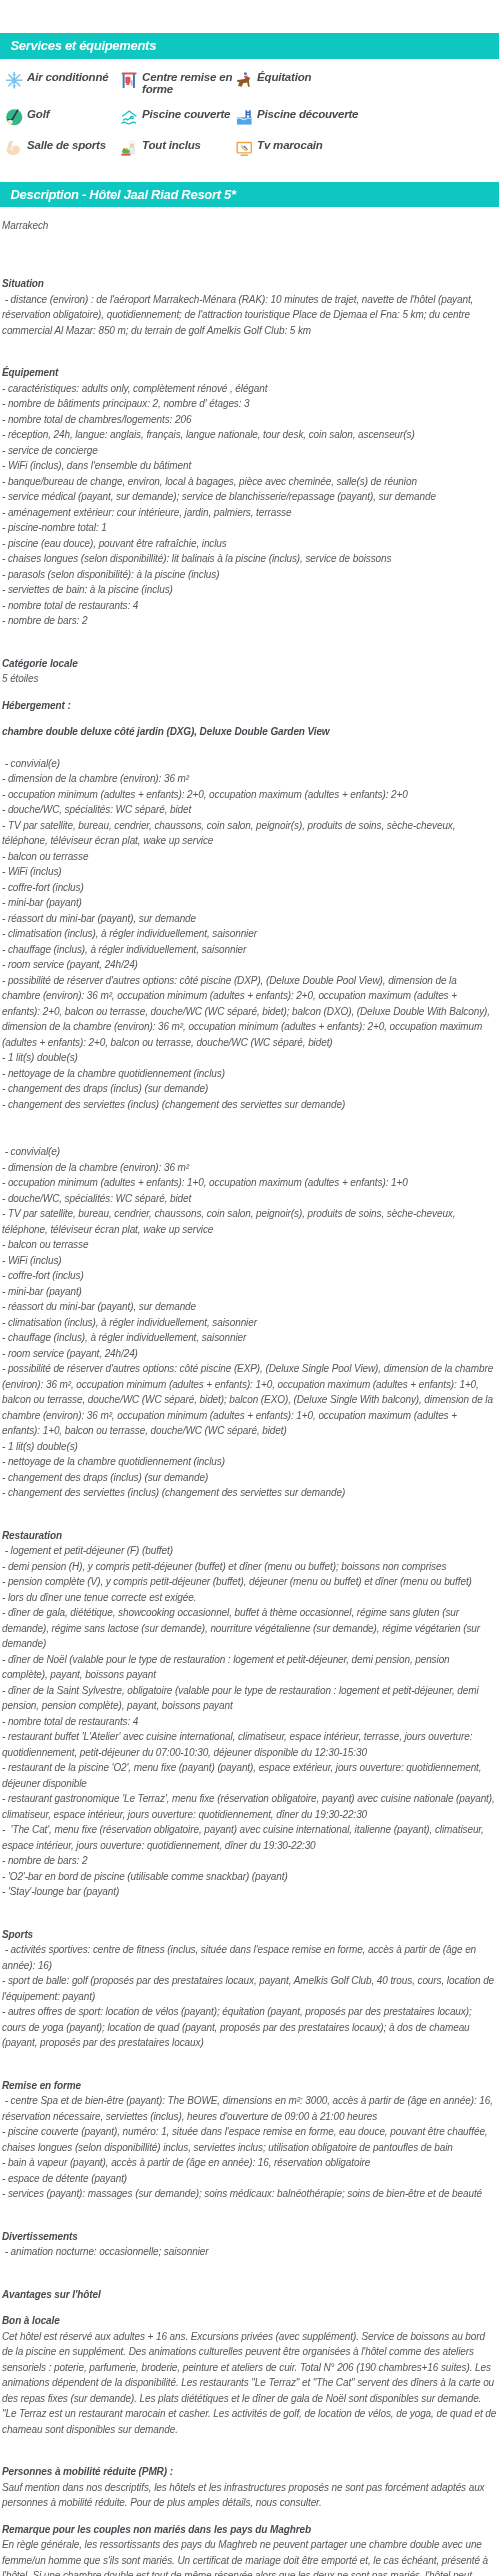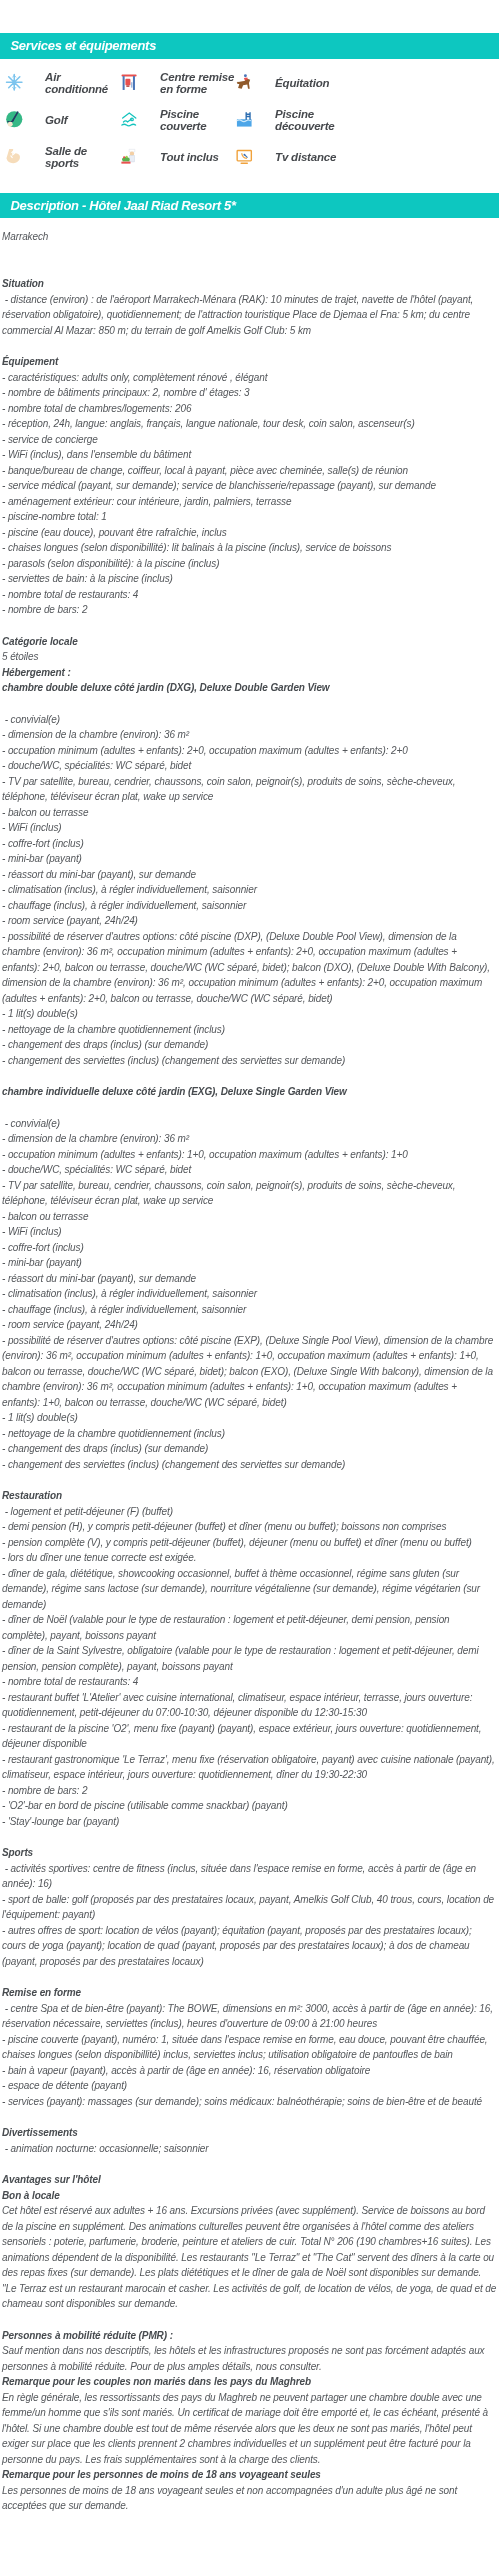--- a/index.html
+++ b/index.html
@@ -3,27 +3,27 @@
 <meta charset="utf-8">
 <title></title>
 <style>
   html,body{margin:0;padding:0;background:#fff;}
   body{width:500px;font-family:"Liberation Sans",sans-serif;color:#54575b;}
   .banner{background:#0dc7c0;color:#fff;font-style:italic;font-weight:bold;
           font-size:13px;line-height:17px;padding:4px 6.6px 4.6px 10.5px;letter-spacing:-0.3px;}
   .banner.first{margin-top:33px;}
   .amenities{display:grid;grid-template-columns:115px 115px 132px;
              padding:12px 0 0 4.6px;row-gap:13px;margin-bottom:24px;}
-  .amenity{display:flex;align-items:center;gap:22px;}
+  .amenity{display:flex;gap:4px;}
   .aicon{width:18.5px;height:18.5px;flex:0 0 18.5px;display:inline-flex;}
   .aicon svg{width:100%;height:100%;}
   .alabel{font-size:11.5px;font-weight:bold;font-style:italic;color:#46494d;letter-spacing:-0.2px;}
   .body-text{padding:10.5px 2.6px 20px 2px;}
   .blk{font-style:italic;font-size:10px;line-height:15.5px;letter-spacing:-0.1px;white-space:pre-wrap;}
-  .blk.h{font-weight:bold;color:#474b4f;}
+  .blk.h{font-weight:bold;color:#474b4f;margin-top:11px;}
   .blk.g{height:16px;}
 </style>
 </head>
 <body>
 
 <div class="banner first">
   <span>Services et équipements</span>
 </div>
 
 <div class="amenities">
@@ -128,21 +128,21 @@
     <div class="amenity">
       <span class="aicon">
         <svg viewBox="0 0 24 24" fill="none">
           <rect x="2.8" y="4.5" width="18.4" height="13.5" rx="1" stroke="#f0a23c" stroke-width="1.8"></rect>
           <path d="M8 21h8" stroke="#f0a23c" stroke-width="1.8" stroke-linecap="round"></path>
           <path d="M8.8 8.2a6.6 6.6 0 006.6 6.6" stroke="#f0a23c" stroke-width="1.6"></path>
           <path d="M12.6 10.2l3.6 3.6" stroke="#3b6fb2" stroke-width="1.4"></path>
           <circle cx="12.2" cy="10" r="1.2" fill="#3b6fb2"></circle>
         </svg>
       </span>
-      <span class="alabel">Tv distance</span>
+      <span class="alabel">Tv marocain</span>
     </div>
   </div>
 
 <div class="banner">
   <span>Description - Hôtel Jaal Riad Resort 5*</span>
 </div>
 
 <div class="body-text">
 
     <div class="blk p">Marrakech</div>
@@ -164,21 +164,21 @@
     <div class="blk p">- nombre de bâtiments principaux: 2, nombre d' étages: 3</div>
 
     <div class="blk p">- nombre total de chambres/logements: 206</div>
 
     <div class="blk p">- réception, 24h, langue: anglais, français, langue nationale, tour desk, coin salon, ascenseur(s)</div>
 
     <div class="blk p">- service de concierge</div>
 
     <div class="blk p">- WiFi (inclus), dans l'ensemble du bâtiment</div>
 
-    <div class="blk p">- banque/bureau de change, coiffeur, local à payant, pièce avec cheminée, salle(s) de réunion</div>
+    <div class="blk p">- banque/bureau de change, environ, local à bagages, pièce avec cheminée, salle(s) de réunion</div>
 
     <div class="blk p">- service médical (payant, sur demande); service de blanchisserie/repassage (payant), sur demande</div>
 
     <div class="blk p">- aménagement extérieur: cour intérieure, jardin, palmiers, terrasse</div>
 
     <div class="blk p">- piscine-nombre total: 1</div>
 
     <div class="blk p">- piscine (eau douce), pouvant être rafraîchie, inclus</div>
 
     <div class="blk p">- chaises longues (selon disponibillité): lit balinais à la piscine (inclus), service de boissons</div>
@@ -235,21 +235,20 @@
     <div class="blk p">- 1 lit(s) double(s)</div>
 
     <div class="blk p">- nettoyage de la chambre quotidiennement (inclus)</div>
 
     <div class="blk p">- changement des draps (inclus) (sur demande)</div>
 
     <div class="blk p">- changement des serviettes (inclus) (changement des serviettes sur demande)</div>
 
     <div class="blk g"></div>
 
-    <div class="blk h">chambre individuelle deluxe côté jardin (EXG), Deluxe Single Garden View</div>
 
     <div class="blk g"></div>
 
     <div class="blk p"> - convivial(e)</div>
 
     <div class="blk p">- dimension de la chambre (environ): 36 m²</div>
 
     <div class="blk p">- occupation minimum (adultes + enfants): 1+0, occupation maximum (adultes + enfants): 1+0</div>
 
     <div class="blk p">- douche/WC, spécialités: WC séparé, bidet</div>
@@ -301,20 +300,21 @@
     <div class="blk p">- dîner de la Saint Sylvestre, obligatoire (valable pour le type de restauration : logement et petit-déjeuner, demi pension, pension complète), payant, boissons payant</div>
 
     <div class="blk p">- nombre total de restaurants: 4</div>
 
     <div class="blk p">- restaurant buffet 'L'Atelier' avec cuisine international, climatiseur, espace intérieur, terrasse, jours ouverture: quotidiennement, petit-déjeuner du 07:00-10:30, déjeuner disponible du 12:30-15:30</div>
 
     <div class="blk p">- restaurant de la piscine 'O2', menu fixe (payant) (payant), espace extérieur, jours ouverture: quotidiennement, déjeuner disponible</div>
 
     <div class="blk p">- restaurant gastronomique 'Le Terraz', menu fixe (réservation obligatoire, payant) avec cuisine nationale (payant), climatiseur, espace intérieur, jours ouverture: quotidiennement, dîner du 19:30-22:30</div>
 
+    <div class="blk p">-  'The Cat', menu fixe (réservation obligatoire, payant) avec cuisine international, italienne (payant), climatiseur, espace intérieur, jours ouverture: quotidiennement, dîner du 19:30-22:30</div>
 
     <div class="blk p">- nombre de bars: 2</div>
 
     <div class="blk p">- 'O2'-bar en bord de piscine (utilisable comme snackbar) (payant)</div>
 
     <div class="blk p">- 'Stay'-lounge bar (payant)</div>
 
     <div class="blk g"></div>
 
     <div class="blk h">Sports</div>

